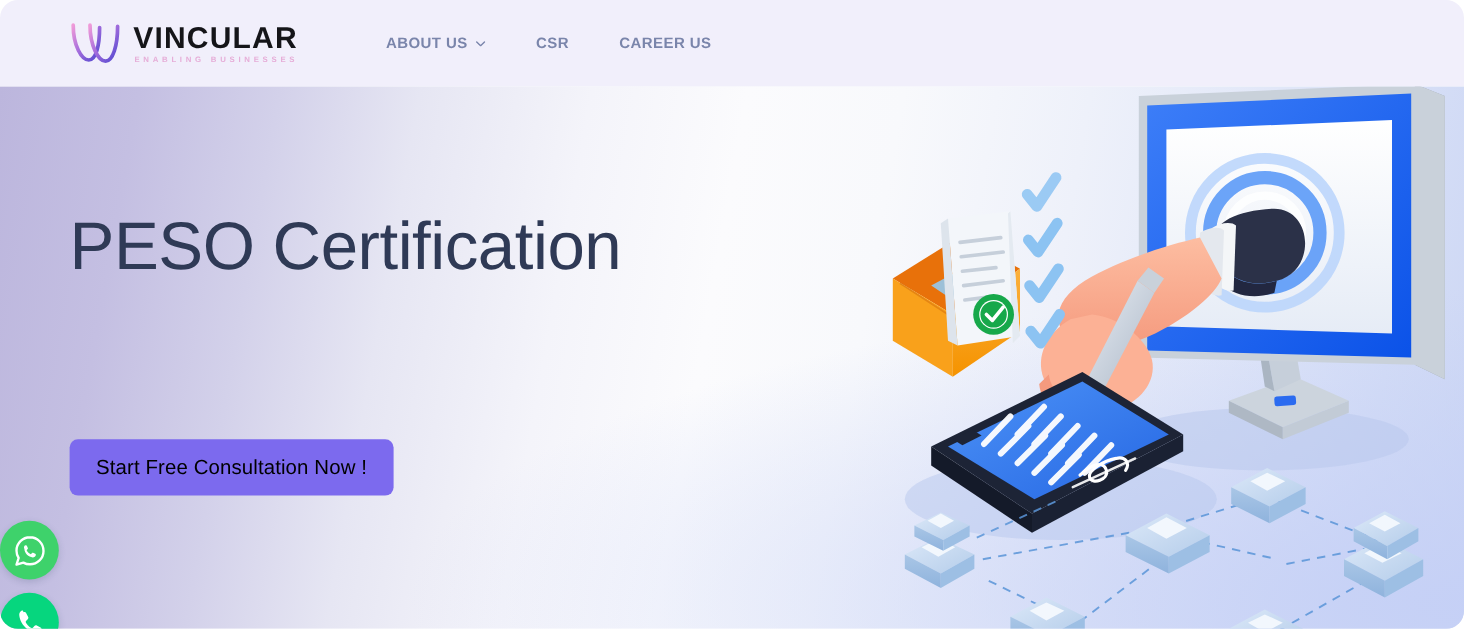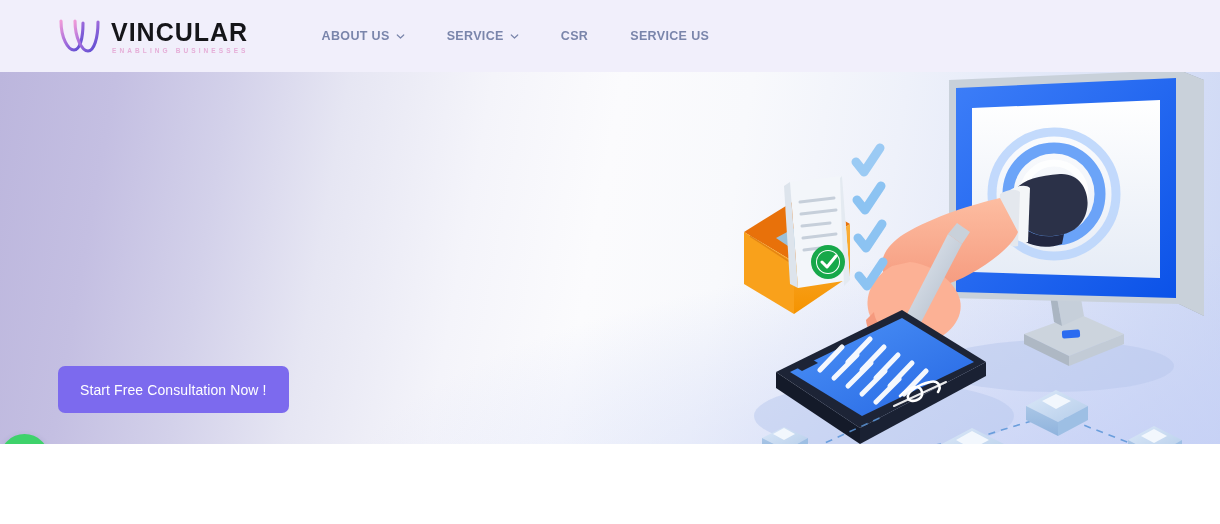--- a/index.html
+++ b/index.html
@@ -2,21 +2,21 @@
 <html><head>
 <meta charset="utf-8">
 <style>
   * { margin:0; padding:0; box-sizing:border-box; }
   html, body {
     width:1220px; height:524px; overflow:hidden;
     font-family:"Liberation Sans", sans-serif;
     background:#ffffff;
   }
 
-  #page { position:relative; width:1220px; height:444px; overflow:hidden; }
+  #page { position:relative; width:1220px; height:524px; overflow:hidden;border-radius:15px; }
 
   
   .header {
     position:absolute; top:0; left:0; width:1220px; height:72px;
     background:#f1effb;
     display:flex; align-items:center;
     z-index:30;
   }
   .logo-wrap {
     display:flex; align-items:center; margin-left:58px; gap:9px;
@@ -66,24 +66,24 @@
   .hero-inner { position:relative; width:1220px; height:452px; }
 
   .hero-title {
     position:absolute; left:58px; top:104px;
     font-size:56px; font-weight:500; letter-spacing:-0.4px;
     color:#2f3a56; line-height:1.05; white-space:nowrap;
   }
 
   .cta-btn {
     position:absolute; left:58px; top:294px;
-    background:#7c6aee; color:#ffffff;
+    background:#7c6aee; color:#000000;
     border:none; border-radius:7px;
     padding:0 22px; height:47px;
-    font-size:14px; font-weight:400; letter-spacing:0.1px;
+    font-size:17px; font-weight:400; letter-spacing:0.1px;
     font-family:"Liberation Sans", sans-serif;
     cursor:pointer; white-space:nowrap;
   }
 
   
   .illus {
     position:absolute; right:-4px; top:-6px;
     width:500px; height:470px;
     pointer-events:none;
   }
@@ -125,44 +125,39 @@
 
     <nav class="nav">
 
       <a class="nav-item" href="#">
         <span>ABOUT US</span>
         <svg class="chev" viewBox="0 0 10 10">
           <path d="M1.4 3.3 L5 6.7 L8.6 3.3" fill="none" stroke="#7a85ab" stroke-width="1.3" stroke-linecap="round" stroke-linejoin="round"></path>
         </svg>
       </a>
 
-      <a class="nav-item" href="#">
-        <span>SERVICE</span>
-        <svg class="chev" viewBox="0 0 10 10">
-          <path d="M1.4 3.3 L5 6.7 L8.6 3.3" fill="none" stroke="#7a85ab" stroke-width="1.3" stroke-linecap="round" stroke-linejoin="round"></path>
-        </svg>
-      </a>
 
 
 
       <a class="nav-item" href="#">
         <span>CSR</span>
       </a>
 
 
       <a class="nav-item" href="#">
-        <span>SERVICE US</span>
+        <span>CAREER US</span>
       </a>
 
     </nav>
   </div>
 
   <div class="hero">
     <div class="hero-inner">
 
+      <h1 class="hero-title">PESO Certification</h1>
 
       <button class="cta-btn">Start Free Consultation Now !</button>
 
       <svg class="illus" viewBox="0 0 500 470">
         <defs>
           <linearGradient id="scr" x1="0" y1="0" x2="0" y2="1">
             <stop offset="0%" stop-color="#ffffff"></stop>
               <stop offset="100%" stop-color="#e6ecf6"></stop>
           </linearGradient>
           <linearGradient id="bez" x1="0" y1="0" x2="1" y2="1">

